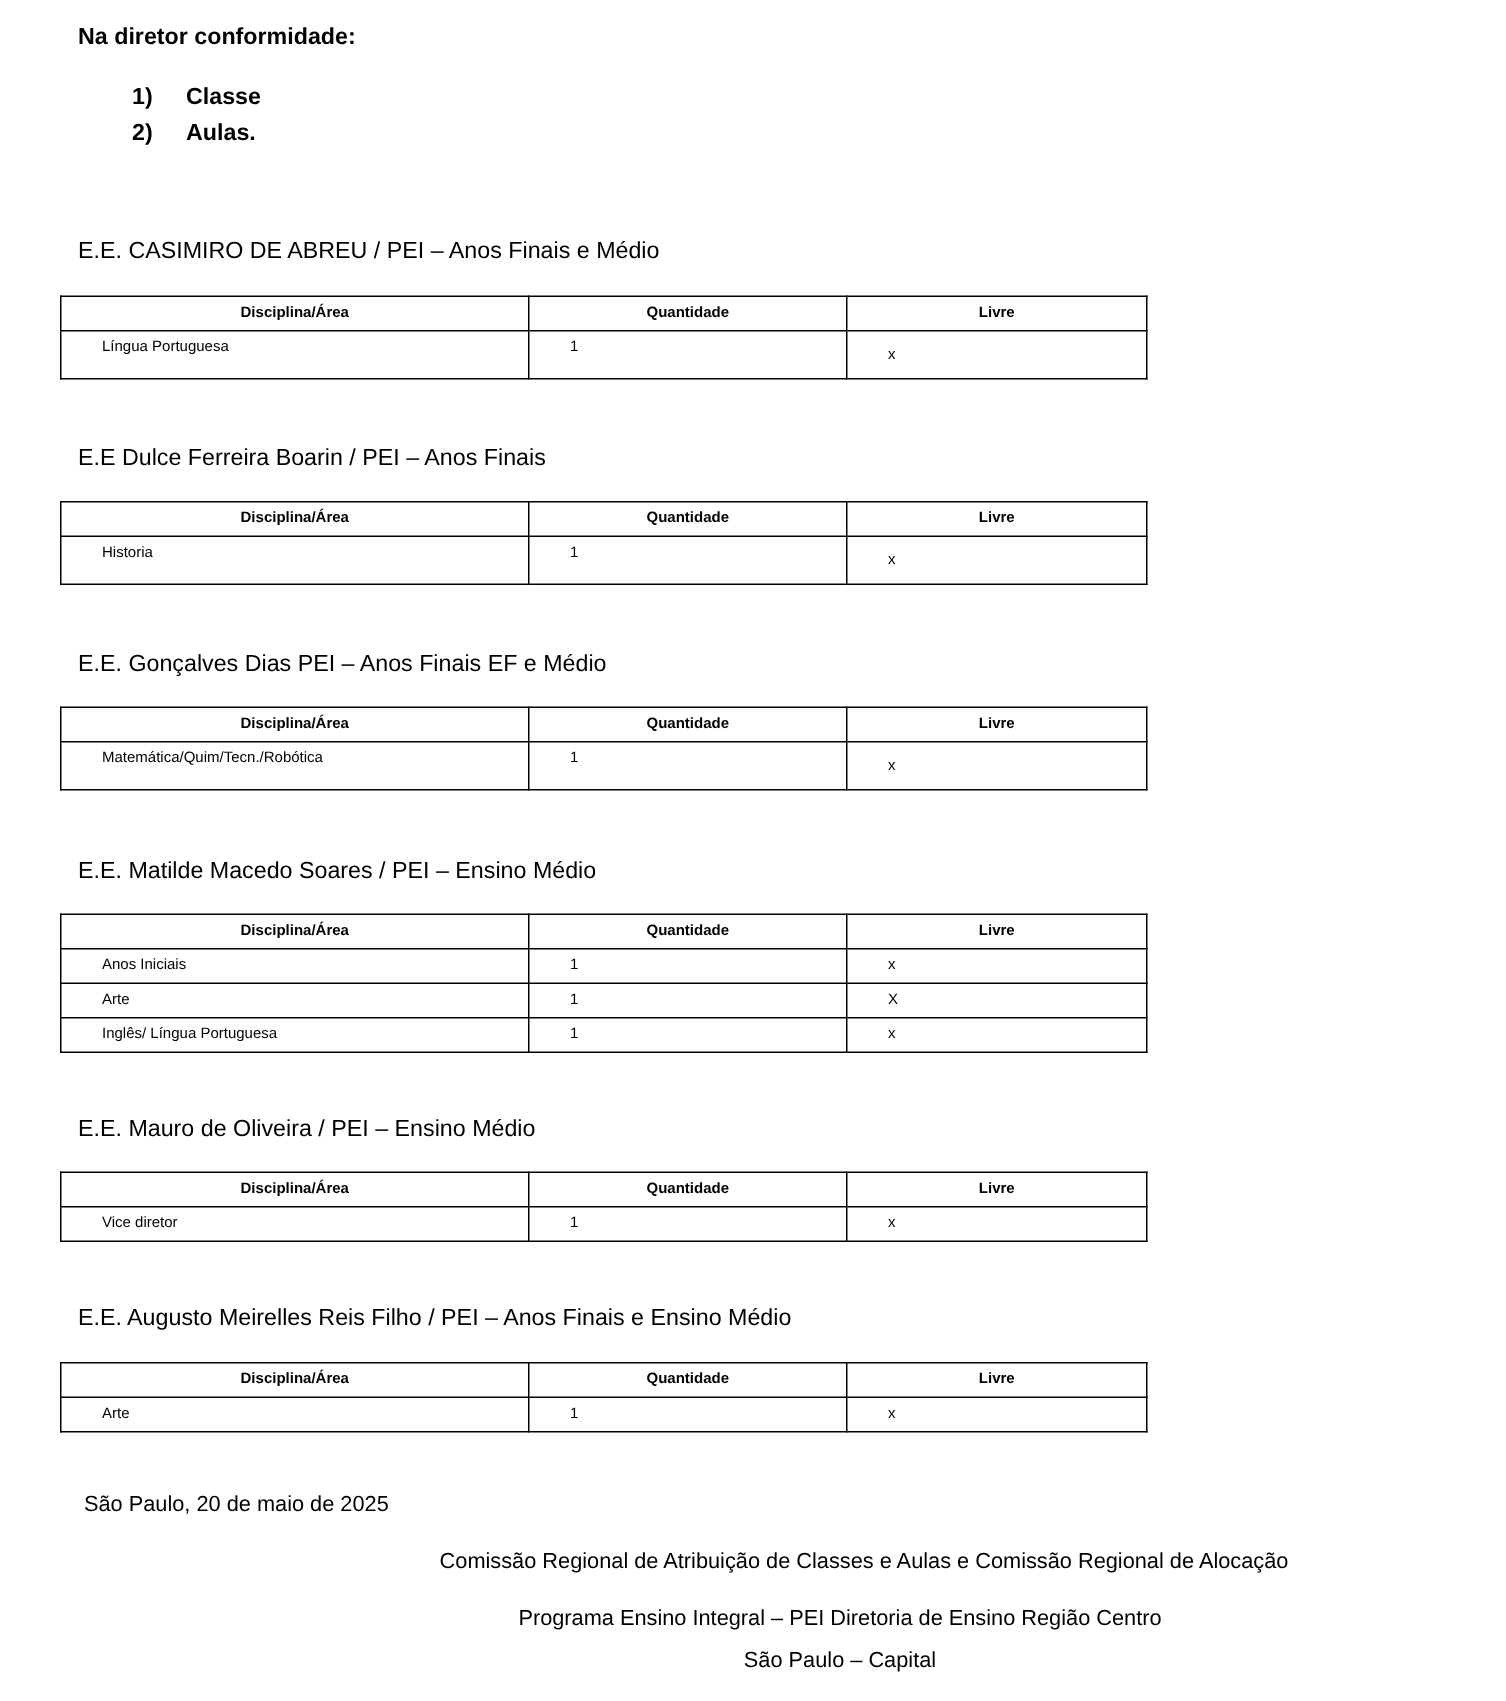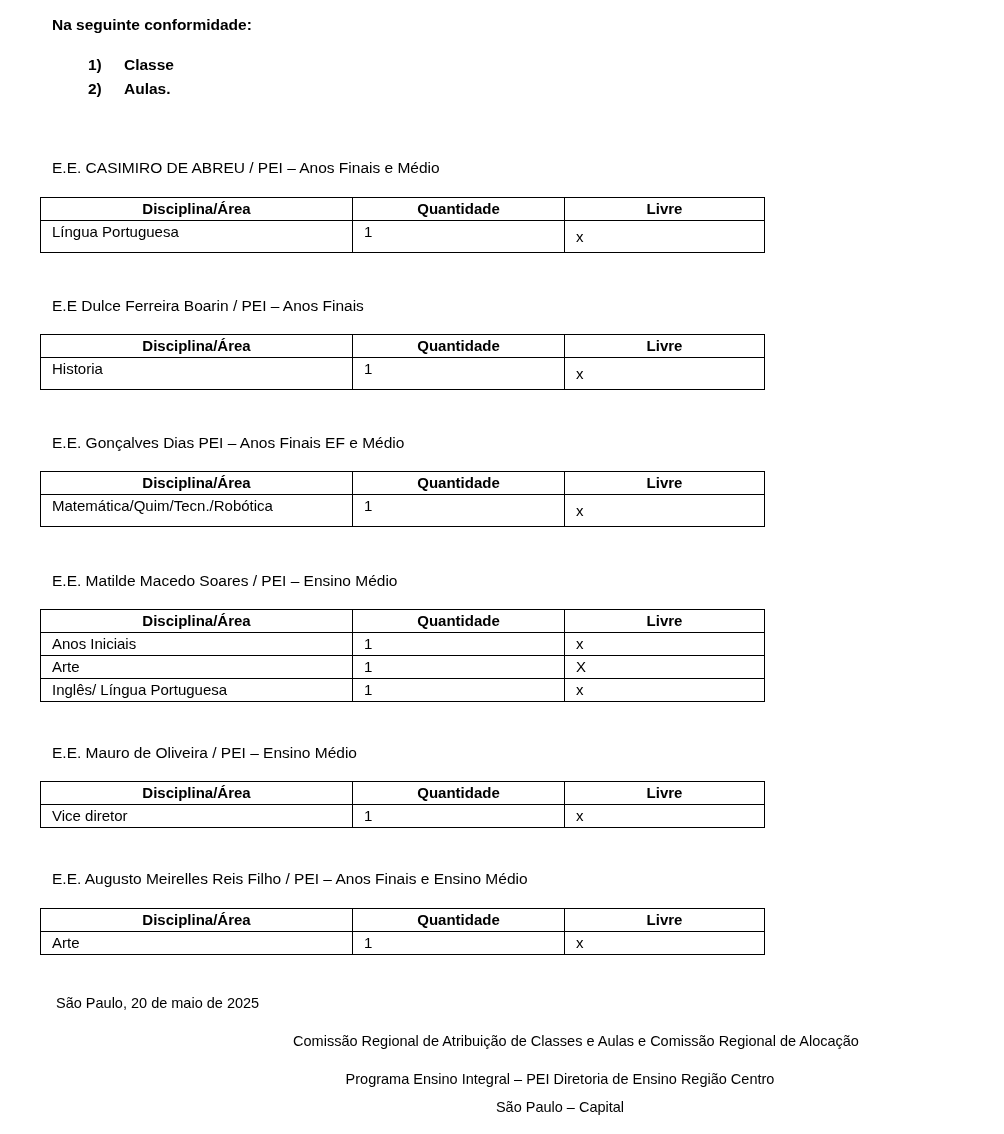--- a/index.html
+++ b/index.html
@@ -4,34 +4,34 @@
 <style>
   html, body { margin: 0; padding: 0; background: #ffffff; }
   body { width: 1004px; height: 1134px; position: relative; overflow: hidden;
          font-family: "Liberation Sans", sans-serif; color: #000; font-size: 15px; }
   .abs { position: absolute; }
   .heading { left: 52px; top: 16px; font-weight: bold; font-size: 15.5px; }
   .list-item { left: 88px; font-weight: bold; font-size: 15.5px; }
   .list-item .num { display: inline-block; width: 36px; }
   .school-title { left: 52px; font-size: 15.5px; text-align: center; }
   table.grid { position: absolute; left: 40px; width: 724px; border-collapse: collapse; table-layout: fixed; }
-  table.grid td, table.grid th { border: 1px solid #000; padding: 0 11px; font-size: 15px; height: 22px; vertical-align: top; line-height: 21px; }
+  table.grid td, table.grid th { border: 1px solid #000; padding: 0 27px; font-size: 10px; height: 22px; vertical-align: top; line-height: 21px; }
   table.grid th { font-weight: bold; text-align: center; height: 22px; }
   table.grid col.c1 { width: 312px; }
   table.grid col.c2 { width: 212px; }
   table.grid col.c3 { width: 200px; }
   table.tall td { height: 31px; }
   .date-line { left: 56px; top: 995px; font-size: 14.5px; }
   .footer-line { font-size: 14.5px; width: 1004px; left: 0; text-align: center; }
 </style>
 </head>
 <body>
 
 <div>
-  <div class="abs heading">Na seguinte conformidade:</div>
+  <div class="abs heading">Na diretor conformidade:</div>
   <div class="abs list-item" style="top:56px;">
     <span class="num">1)</span><span>Classe</span>
   </div>
   <div class="abs list-item" style="top:80px;">
     <span class="num">2)</span><span>Aulas.</span>
   </div>
 
   <div class="abs school-title" style="top:159px;">E.E. CASIMIRO DE ABREU / PEI – Anos Finais e Médio</div>
   <table class="grid tall" style="top:197px;">
     <colgroup>

